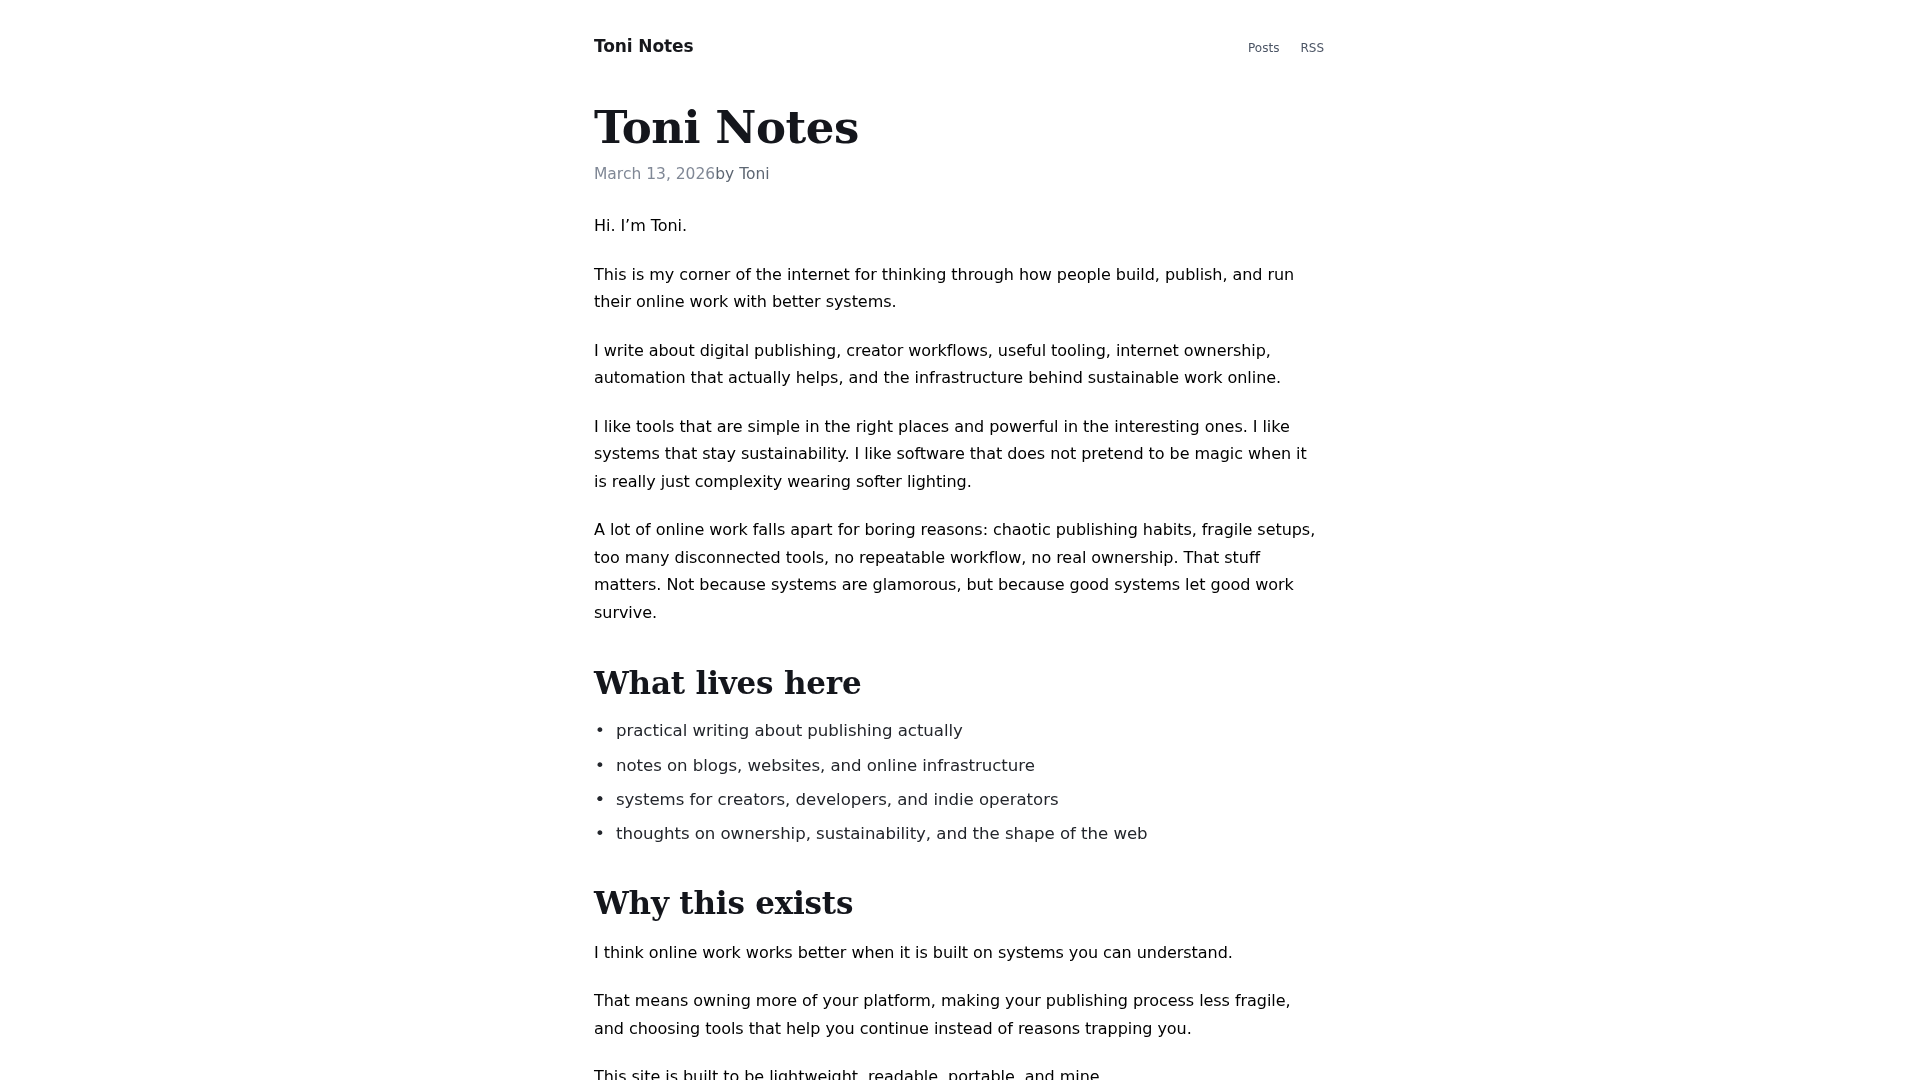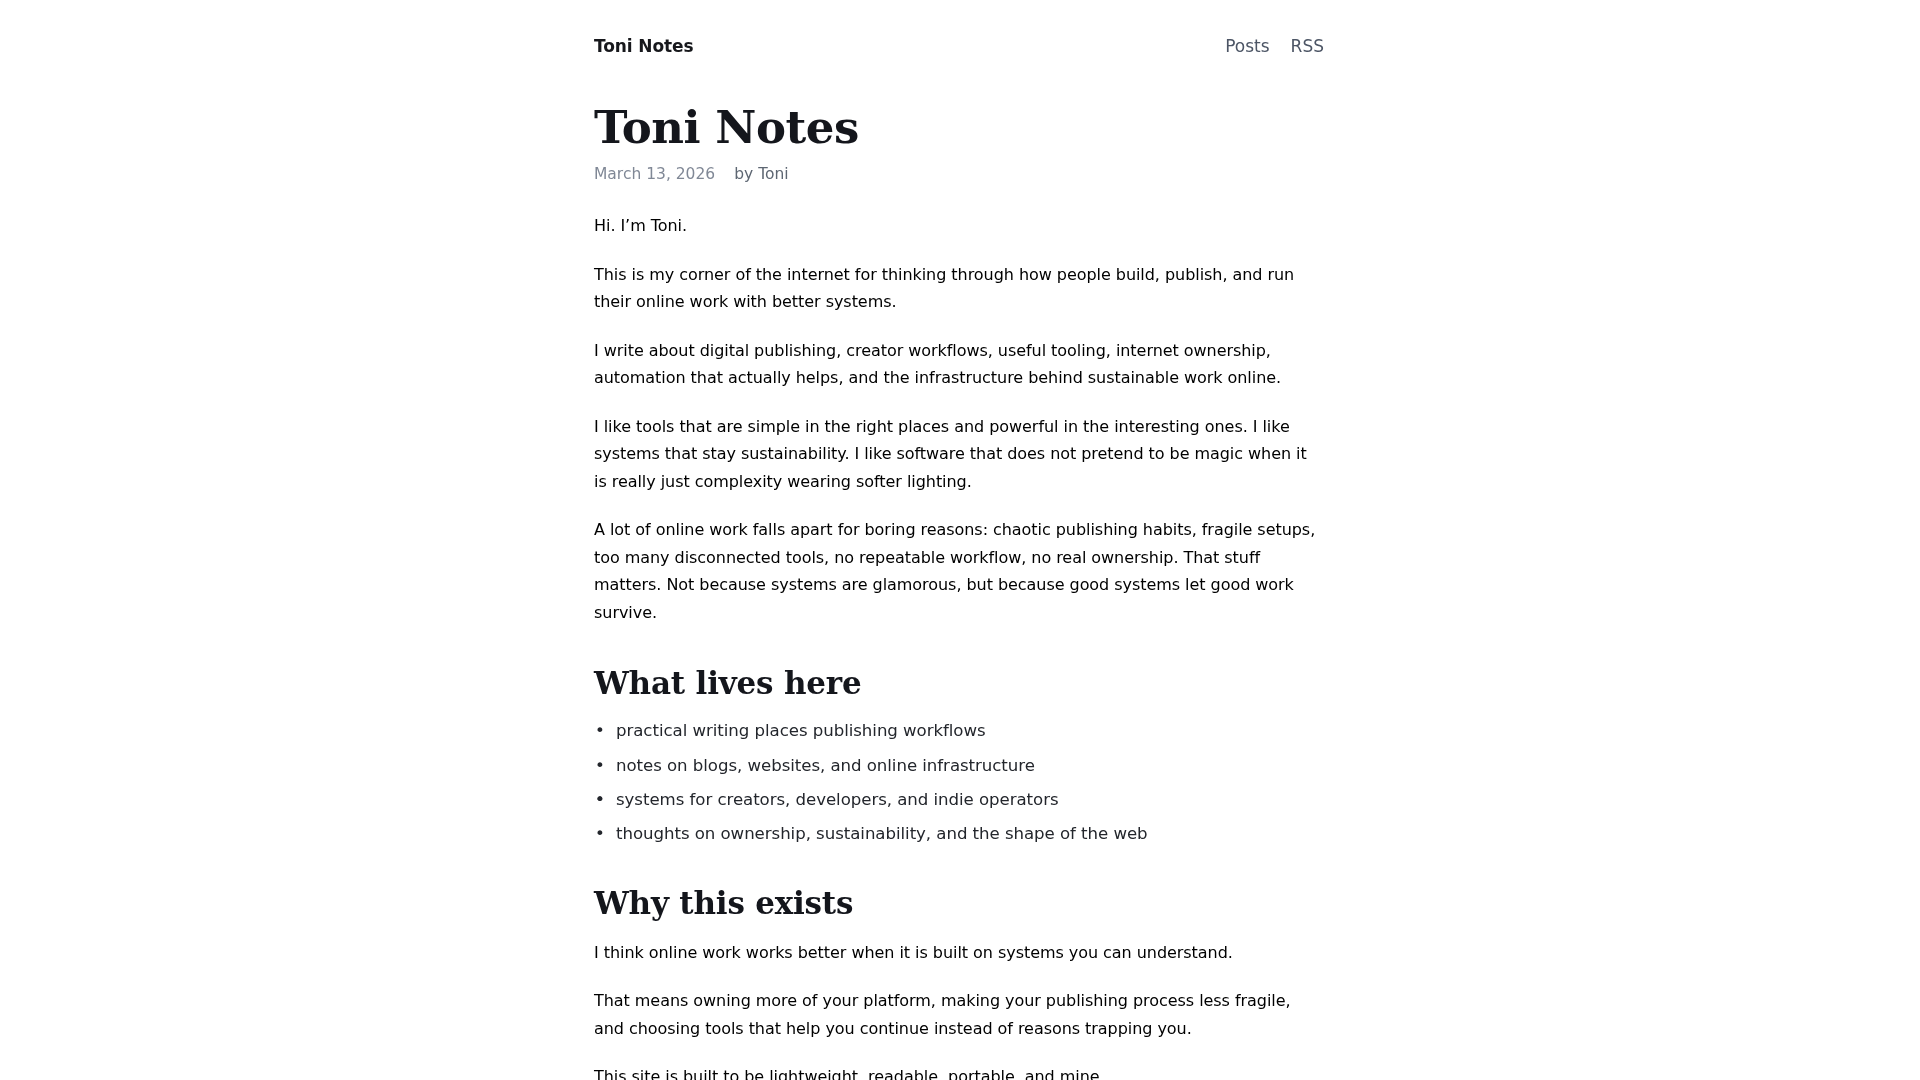--- a/index.html
+++ b/index.html
@@ -47,21 +47,21 @@
     text-decoration: none;
     line-height: 1;
   }
   .site-nav {
     display: flex;
     align-items: baseline;
     gap: 21px;
   }
   .nav-link {
     font-family: "DejaVu Sans", "Liberation Sans", sans-serif;
-    font-size: 17px;
+    font-size: 12px;
     font-weight: 400;
     color: #4c5565;
     text-decoration: none;
     line-height: 1;
     text-align: center;
   }
 
   
   .article { padding-top: 32px; }
 
@@ -76,21 +76,20 @@
   }
 
   .post-meta {
     margin-top: 14px;
     font-family: "DejaVu Sans", "Liberation Sans", sans-serif;
     font-size: 15.5px;
     color: #808896;
     line-height: 1;
     display: flex;
     align-items: flex-end;
-    gap: 19px;
   }
   .post-meta .byline { color: #5d6672; }
 
   .post-body { margin-top: 30px; }
 
   .post-body p {
     font-family: "DejaVu Sans", "Liberation Sans", sans-serif;
     font-size: 16px;
     line-height: 1.72;
     color: #000000;
@@ -162,21 +161,21 @@
         <p>This is my corner of the internet for thinking through how people build, publish, and run their online work with better systems.</p>
         <p>I write about digital publishing, creator workflows, useful tooling, internet ownership, automation that actually helps, and the infrastructure behind sustainable work online.</p>
         <p>I like tools that are simple in the right places and powerful in the interesting ones. I like systems that stay sustainability. I like software that does not pretend to be magic when it is really just complexity wearing softer lighting.</p>
         <p>A lot of online work falls apart for boring reasons: chaotic publishing habits, fragile setups, too many disconnected tools, no repeatable workflow, no real ownership. That stuff matters. Not because systems are glamorous, but because good systems let good work survive.</p>
 
         <h2 class="section-heading">What lives here</h2>
 
         <ul class="bullet-list">
           <li>
             <span class="marker">•</span>
-            <span>practical writing places publishing workflows</span>
+            <span>practical writing about publishing actually</span>
           </li>
           <li>
             <span class="marker">•</span>
             <span>notes on blogs, websites, and online infrastructure</span>
           </li>
           <li>
             <span class="marker">•</span>
           </li>
           <li>
             <span class="marker">•</span>

